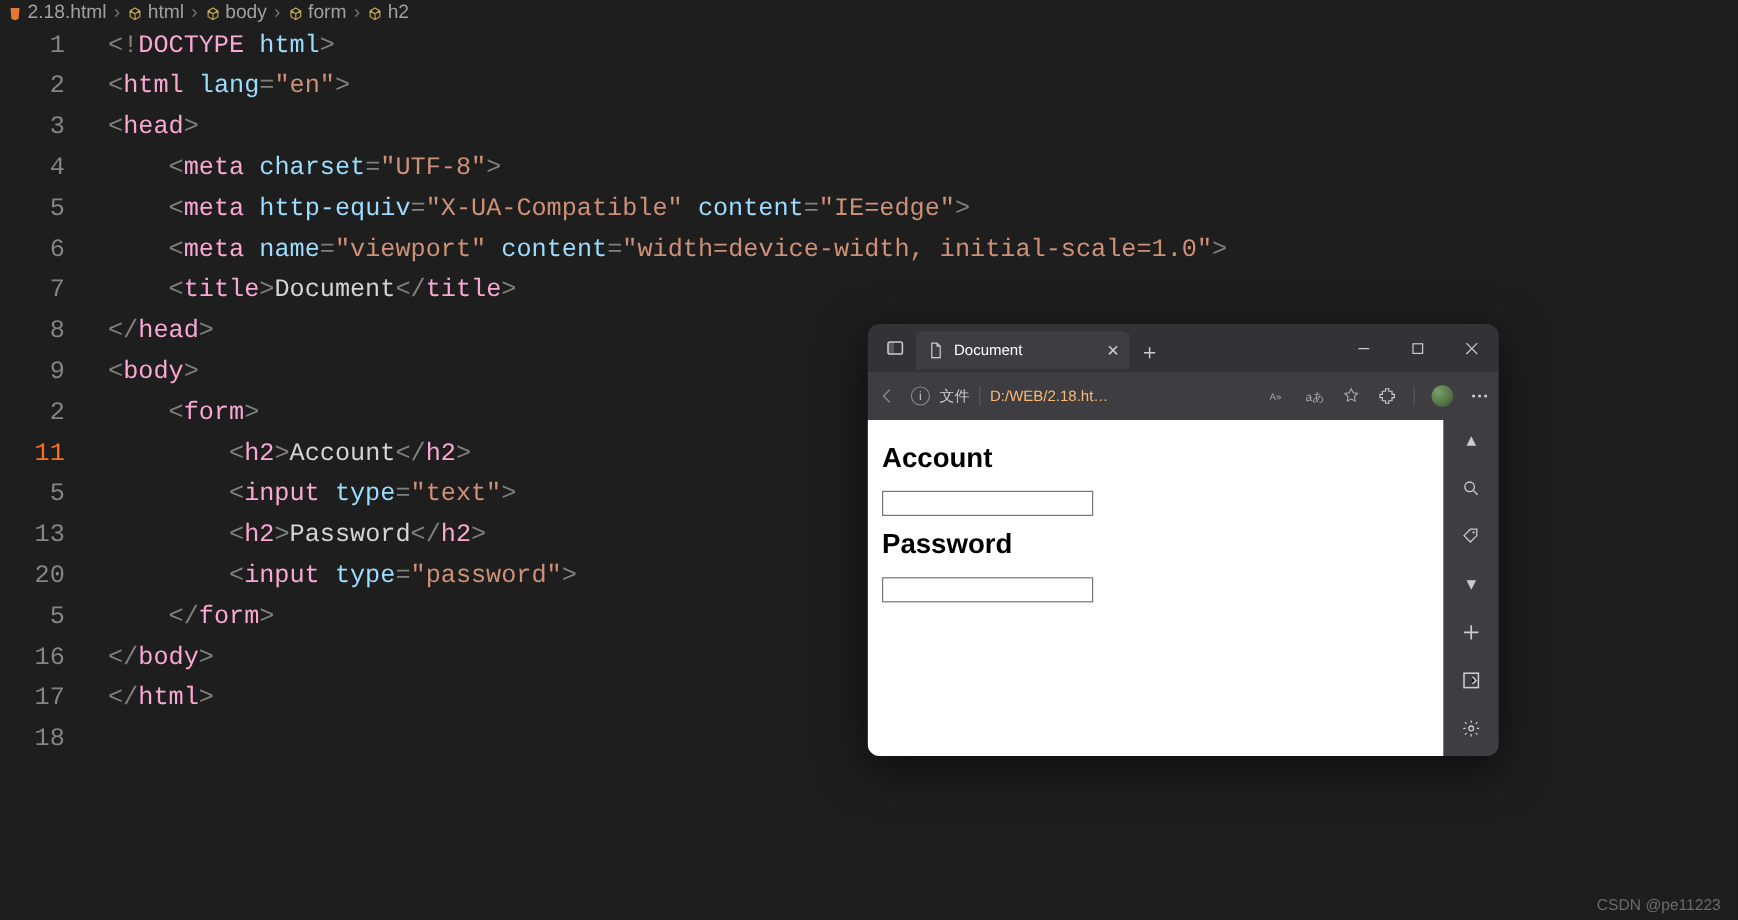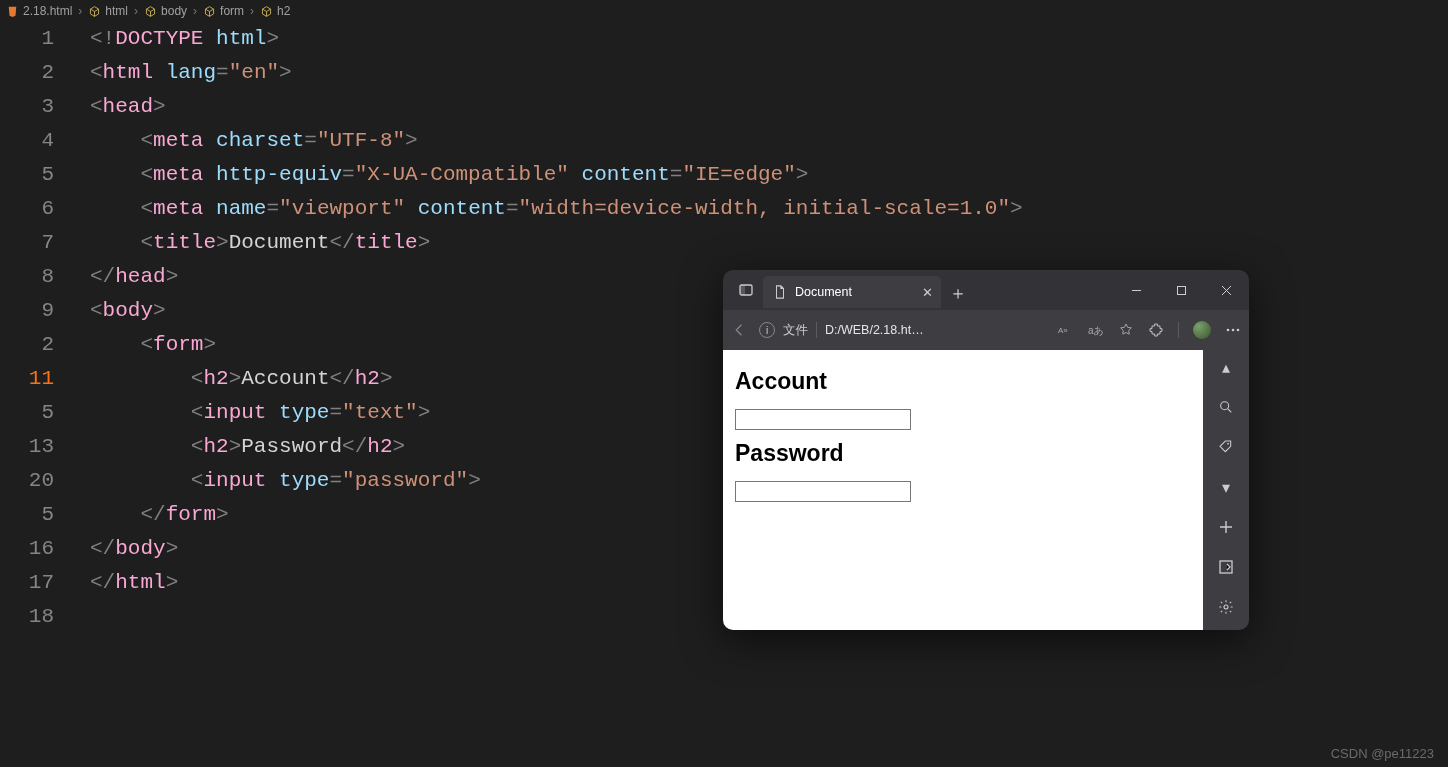--- a/index.html
+++ b/index.html
@@ -1,16 +1,16 @@
 <!DOCTYPE html>
 <html><head>
 <meta charset="utf-8">
 <style>
   html,body{margin:0;padding:0;height:100%;width:100%;font-family:Consolas,"Courier New",monospace;background:#1e1e1e;color:#d4d4d4;overflow:hidden;}
-  .breadcrumb{height:22px;background:#1e1e1e;color:#a0a0a0;font-size:12px;display:flex;align-items:center;padding-left:6px;gap:4px;font-family:"Segoe UI",sans-serif;}
+  .breadcrumb{height:22px;background:#1e1e1e;color:#a0a0a0;font-size:16px;display:flex;align-items:center;padding-left:6px;gap:4px;font-family:"Segoe UI",sans-serif;}
   .breadcrumb .crumb{display:flex;align-items:center;gap:4px;}
   .breadcrumb .sep{color:#777;padding:0 2px;}
   .bc-file-icon,.bc-cube-icon{display:inline-flex;align-items:center;}
   .bc-file-icon{color:#e37933;}
   .bc-cube-icon{color:#c2a955;}
   .editor{position:relative;font-size:21px;line-height:34px;}
   .gutter{position:absolute;left:0;top:0;width:84px;text-align:right;color:#858585;user-select:none;}
   .gutter .ln{padding-right:30px;height:34px;}
   .gutter .ln.active{color:#f97316;margin-left:20px;}
   .code{margin-left:90px;white-space:pre;}
@@ -160,21 +160,21 @@
   <div class="toolbar">
     <span class="back">
         <svg width="18" height="18" viewBox="0 0 24 24">
           <path fill="none" stroke="#888" stroke-width="1.6" d="M14 5l-7 7 7 7"></path>
         </svg>
       </span>
     <div class="addr">
       <span class="info-icon">i</span>
       <span>文件</span>
       <span class="divider"></span>
-      <span style="color:#e5e5e5;">D:/WEB/2.18.ht…</span>
+      <span style="color:#fdba74;">D:/WEB/2.18.ht…</span>
     </div>
     <div class="tb-right">
       <span class="read-icon">
           <svg width="16" height="16" viewBox="0 0 20 20">
             <text x="0" y="14" font-size="10" fill="#aaa">A»</text>
           </svg>
         </span>
       <span class="trans-icon">
           <svg width="16" height="16" viewBox="0 0 16 16">
             <text x="0" y="12" font-size="10" fill="#aaa">aあ</text>

